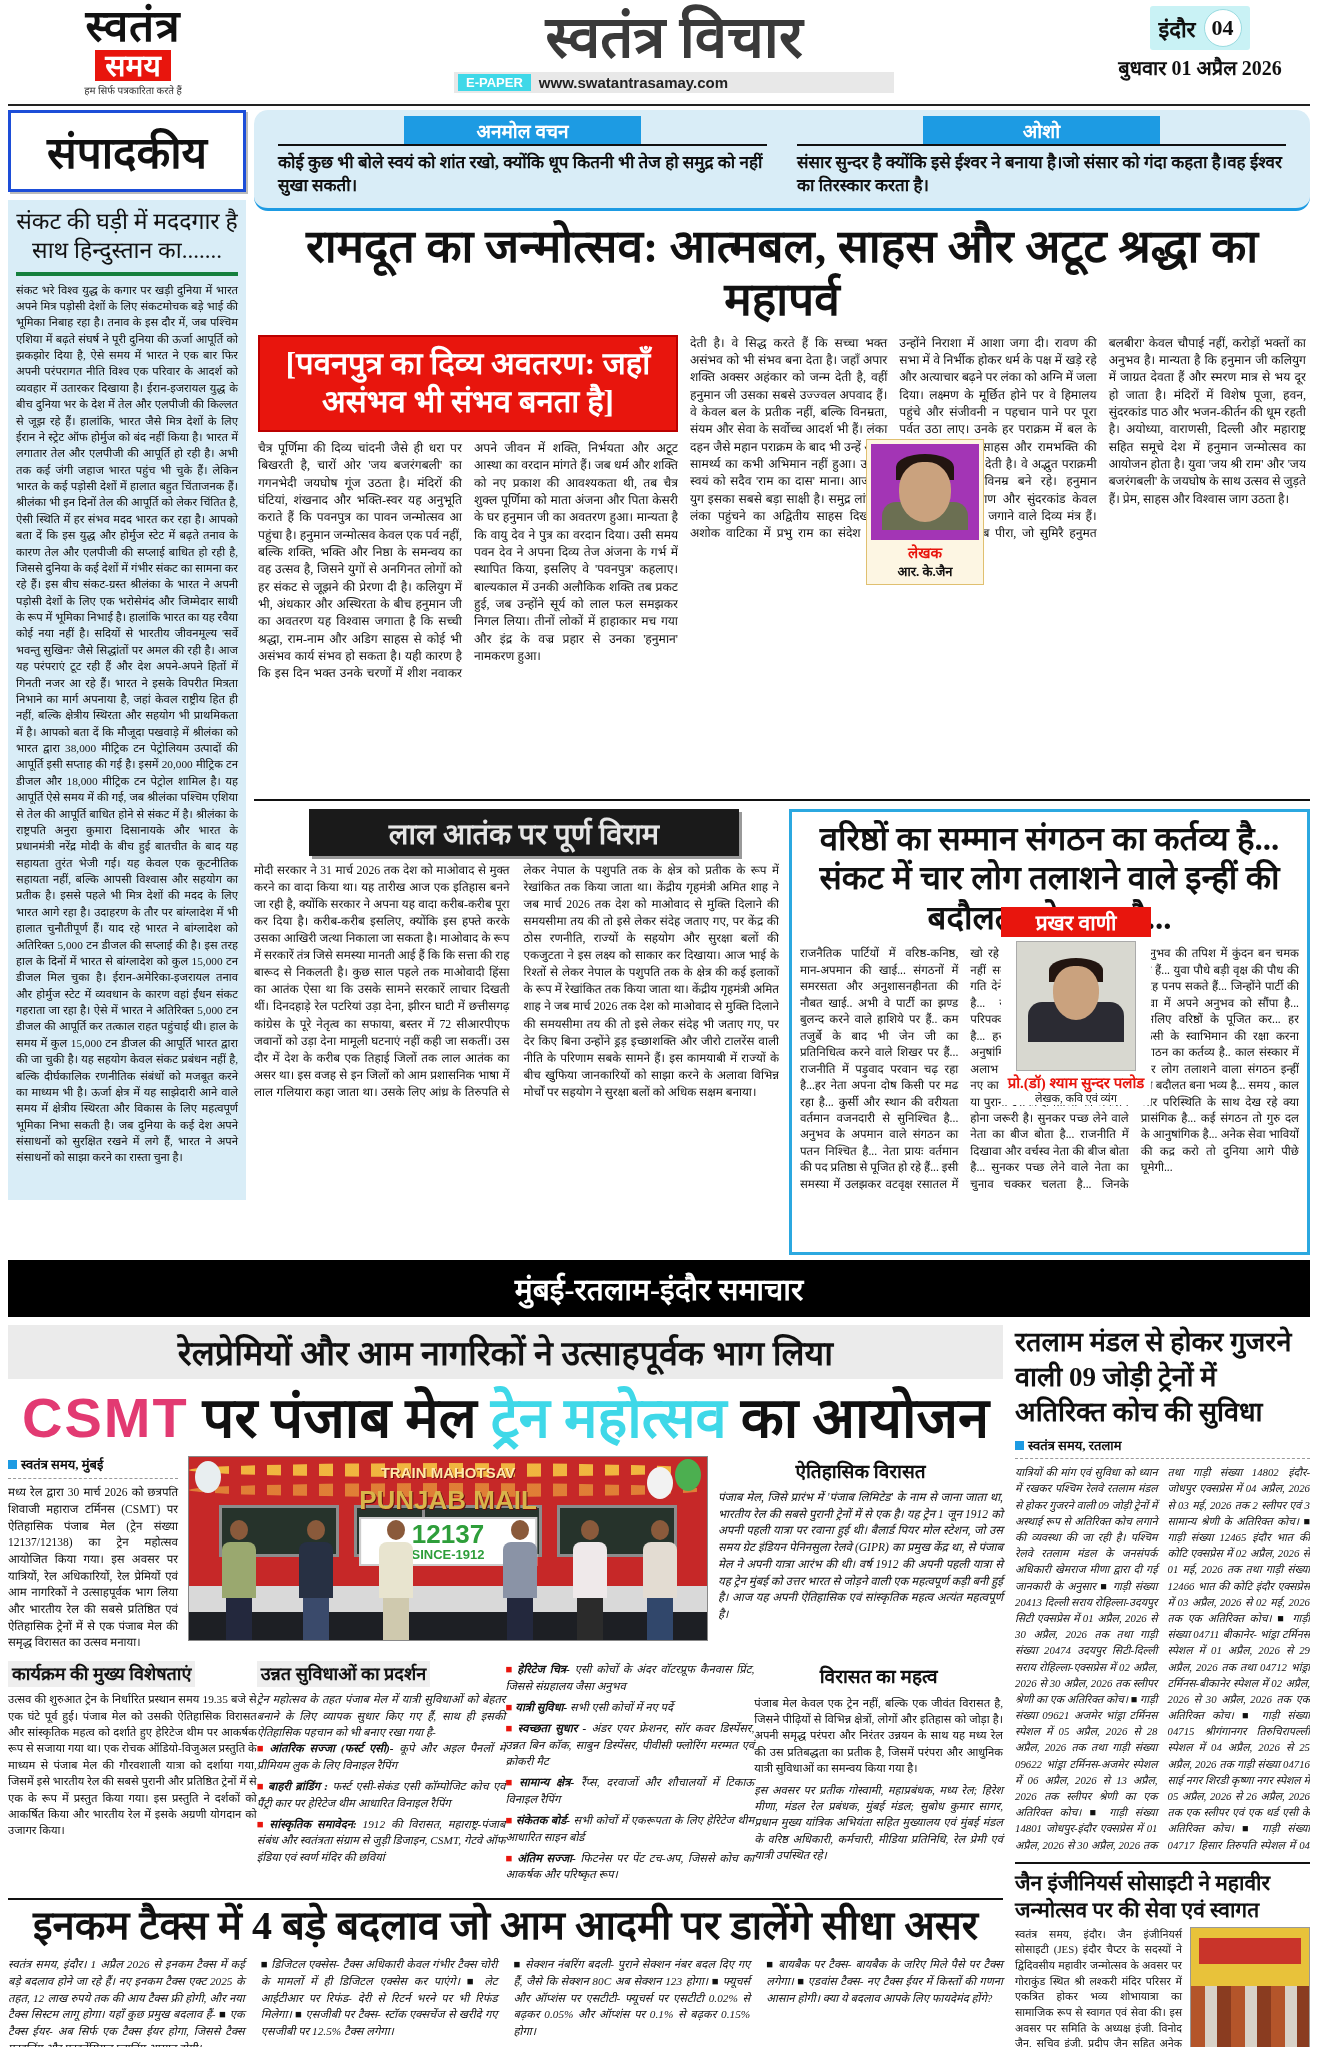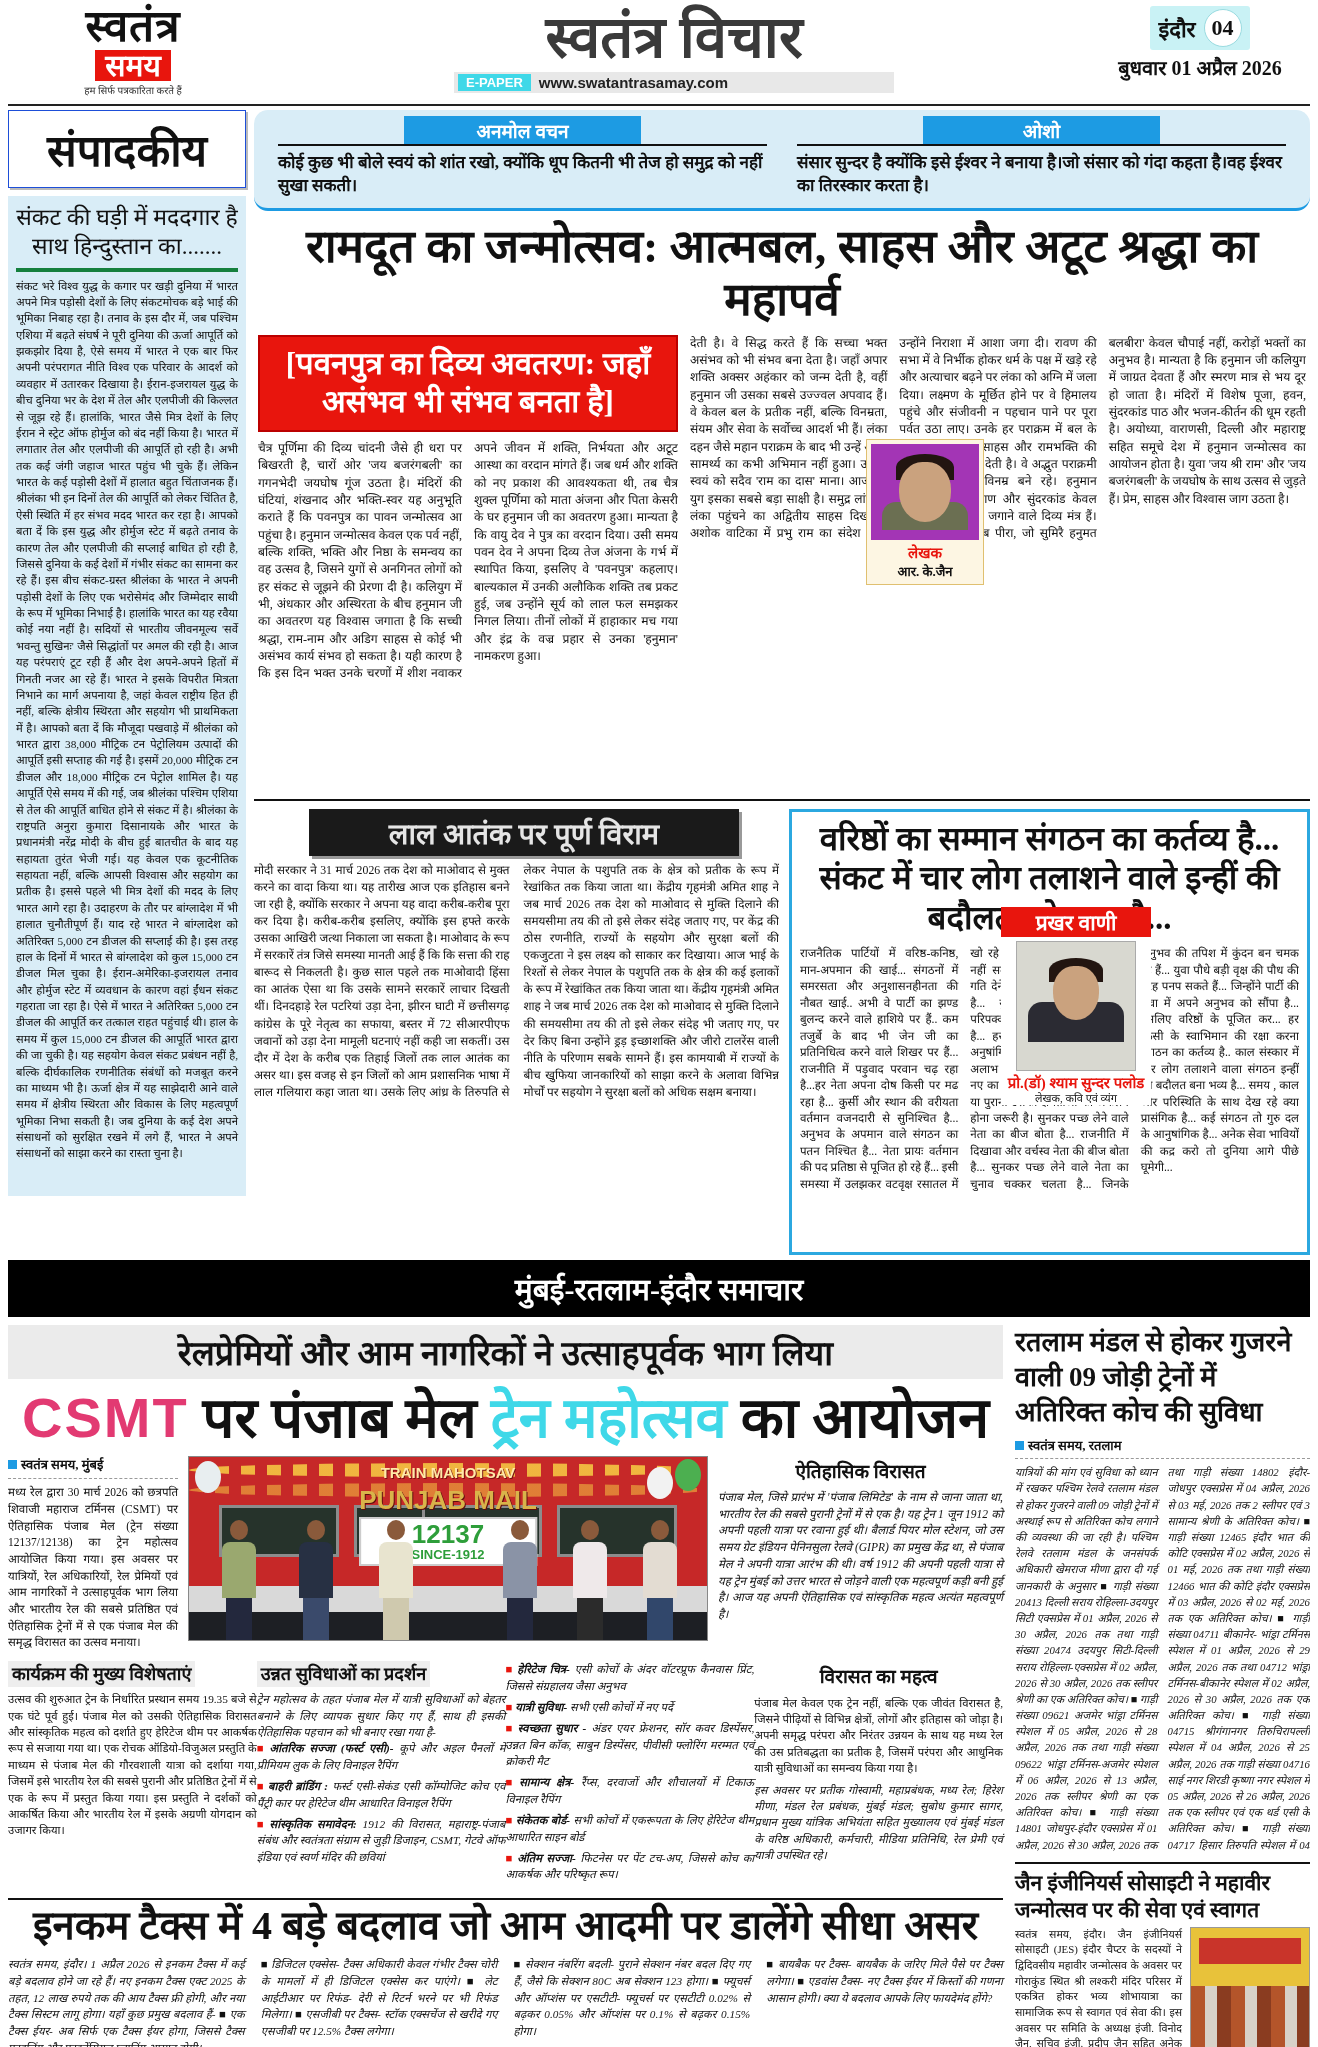--- a/index.html
+++ b/index.html
@@ -20,21 +20,21 @@
   .site { font-family:"Liberation Sans",sans-serif; font-weight:bold; font-size:15px; color:#222; }
   .hdr-right { width:220px; text-align:center; }
   .city-chip { background:#c9f2f5; display:inline-flex; align-items:center; gap:8px; padding:3px 8px; border-radius:3px; }
   .city { font-weight:bold; font-size:22px; }
   .pageno { background:#fff; border:1px solid #9adbe0; border-radius:50%; width:38px; height:38px; display:inline-flex; align-items:center; justify-content:center; font-weight:bold; font-size:22px; }
   .date { font-weight:bold; font-size:20px; margin-top:4px; }
 
   
   .top { display:flex; gap:8px; margin-top:4px; height:1140px; }
   .edit-col { width:238px; flex:none; }
-  .edit-head { border:1px solid #1d4ed8; box-shadow:2px 2px 0 #bbb; text-align:center; font-weight:bold; font-size:44px; padding:8px 0; background:#fff; }
+  .edit-head { border:3px solid #1d4ed8; box-shadow:2px 2px 0 #bbb; text-align:center; font-weight:bold; font-size:44px; padding:8px 0; background:#fff; }
   .edit-panel { background:#d9edf7; margin-top:8px; padding:8px 8px; height:1000px; overflow:hidden; }
   .edit-sub { text-align:center; font-size:23px; line-height:1.25; border-bottom:4px solid #15803d; padding-bottom:6px; margin-bottom:6px; }
   .edit-body { font-size:11.3px; line-height:1.45; text-align:justify; }
 
   .main-col { flex:1; display:flex; flex-direction:column; }
 
   .quotes { background:#d9edf7; border-radius:14px; border-bottom:3px solid #1d9be3; display:flex; gap:30px; padding:6px 24px 10px; }
   .quote { flex:1; }
   .quote-tab { background:#1d9be3; color:#fff; font-weight:bold; font-size:19px; text-align:center; width:237px; margin:0 auto; padding:2px 0; }
   .quote-rule { border-bottom:2px solid #111; margin-top:-2px; }

